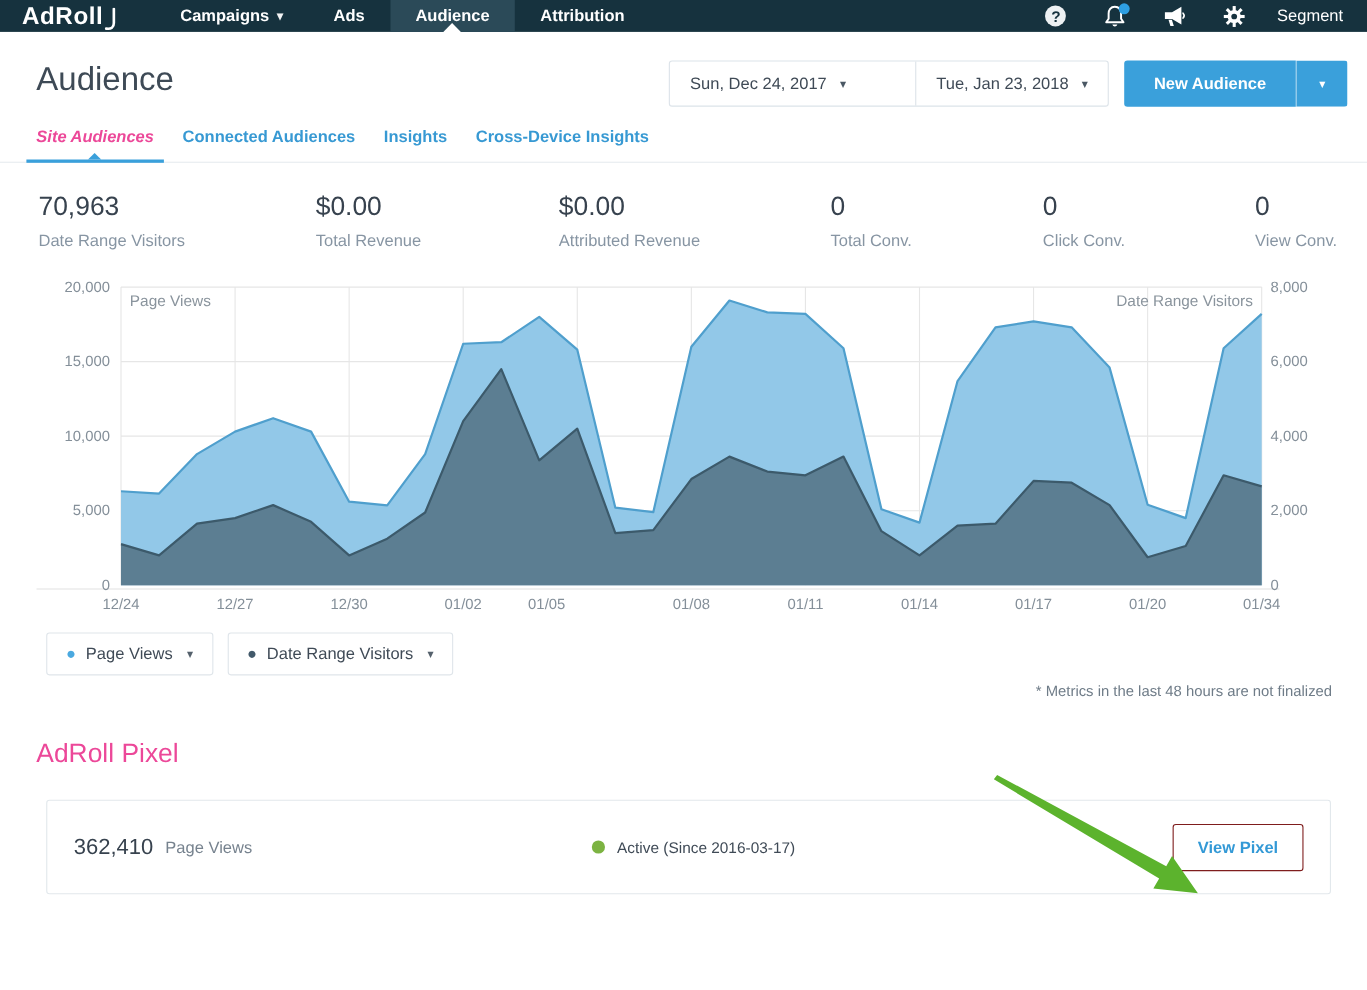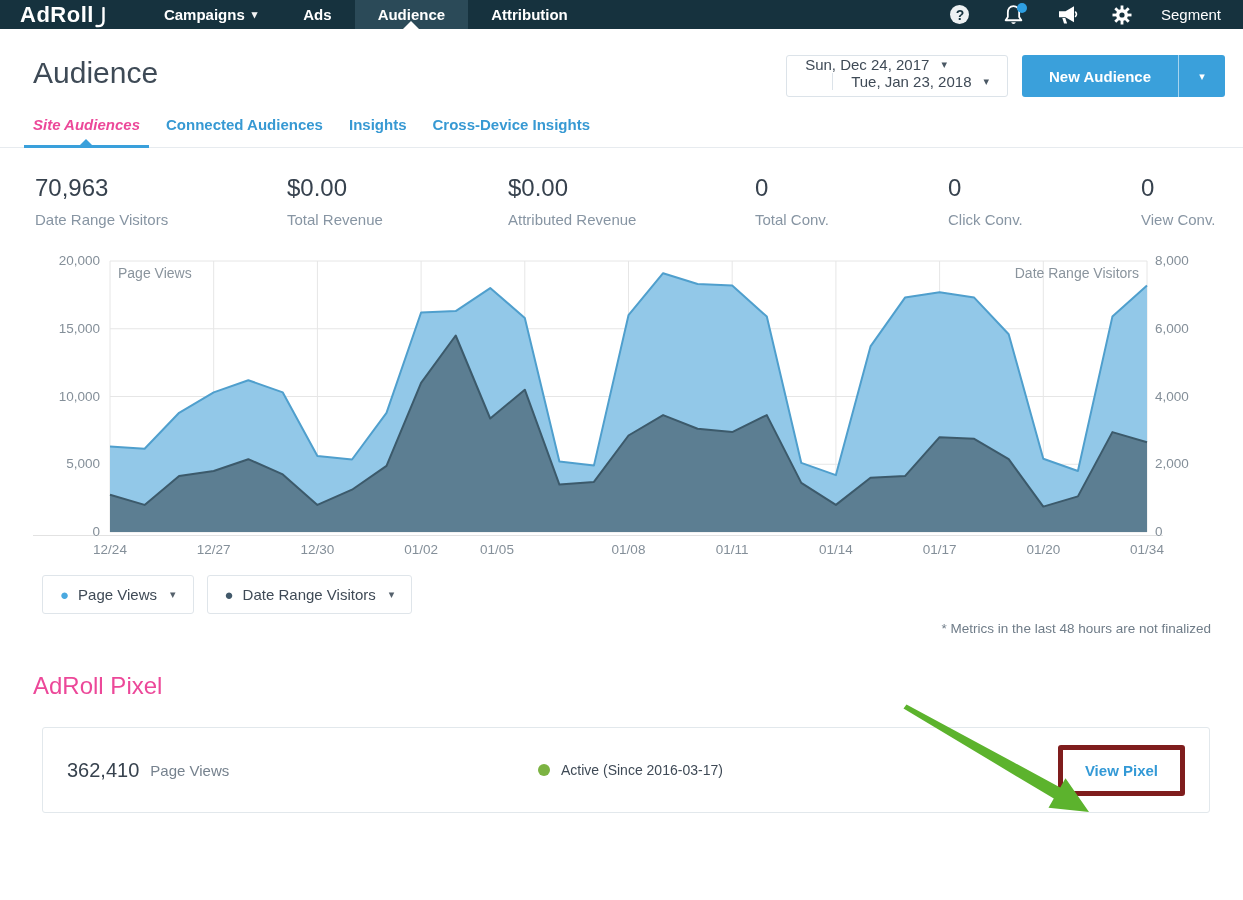--- a/index.html
+++ b/index.html
@@ -23,21 +23,21 @@
   .nav-right{margin-left:auto;display:flex;align-items:center;padding-right:22px;}
   .nav-icon{width:54px;display:flex;justify-content:center;align-items:center;cursor:pointer;position:relative;height:47px;}
   .help-circle{width:19px;height:19px;border-radius:50%;background:#edf1f3;color:#16323e;
     font-weight:700;font-size:14px;display:flex;align-items:center;justify-content:center;}
   .bell-badge{position:absolute;top:12px;right:14px;width:10px;height:10px;border-radius:50%;background:#2e9fe2;}
   .segment-label{color:#fff;font-size:15px;font-weight:400;margin-left:12px;cursor:pointer;}
   
   .page-header{display:flex;justify-content:space-between;align-items:flex-start;padding:26px 18px 0 33px;}
   .page-title{font-size:30px;font-weight:400;color:#3e4a56;line-height:1.2;margin-top:6px;}
   .header-controls{display:flex;gap:14px;}
-  .date-group{display:flex;border:1px solid #dce3e9;border-radius:3px;height:40px;background:#fff;flex-direction:column;}
+  .date-group{display:flex;border:1px solid #dce3e9;border-radius:3px;height:40px;background:#fff;}
   .date-btn{display:flex;align-items:center;gap:12px;padding:0 18px;font-size:15px;color:#3f4a56;cursor:pointer;}
   .date-btn + .date-btn{border-left:1px solid #dce3e9;margin-left:45px;}
   .date-btn .caret{font-size:11px;color:#4a5864;}
   .split-btn{display:flex;height:42px;}
   .split-main{background:#3aa0db;color:#fff;font-size:15px;font-weight:700;border:none;
     padding:0 27px;border-radius:3px 0 0 3px;cursor:pointer;font-family:inherit;}
   .split-caret{width:46px;background:#3aa0db;border-left:1px solid rgba(255,255,255,.55);
     border-radius:0 3px 3px 0;color:#fff;display:flex;align-items:center;justify-content:center;font-size:11px;cursor:pointer;}
   
   .tabs{display:flex;padding:0 33px;border-bottom:1px solid #e7ebef;margin-top:10px;}
@@ -64,21 +64,21 @@
   .legend-caret{font-size:11px;color:#55616c;margin-left:13px;}
   .note{text-align:right;margin:7px 32px 0 0;font-size:13.5px;color:#6f7c88;}
   
   .pixel-title{font-size:24px;font-weight:400;color:#ec4899;margin:36px 33px 0;}
   .pixel-card{position:relative;display:flex;align-items:center;margin:27px 33px 0 42px;height:84px;
     border:1px solid #e2e8ec;border-radius:3px;padding:0 24px;background:#fff;}
   .pixel-value{font-size:20px;color:#37424e;}
   .pixel-value-label{font-size:15px;color:#76828e;margin-left:11px;}
   .pixel-status{position:absolute;left:495px;display:flex;align-items:center;font-size:14px;color:#3f4a56;}
   .status-dot{width:12px;height:12px;border-radius:50%;margin-right:11px;}
-  .view-pixel-btn{margin-left:auto;background:#fff;border:5px solid #7f1d1d;border-radius:3px;
+  .view-pixel-btn{margin-left:auto;background:#fff;border:1px solid #7f1d1d;border-radius:3px;
     padding:12px 22px;font-size:15px;font-weight:700;color:#3399d6;cursor:pointer;font-family:inherit;}
   
   .arrow-overlay{position:absolute;left:0;top:0;width:1243px;height:900px;pointer-events:none;z-index:50;}
 </style>
 </head>
 <body>
 
 <header class="topnav">
   <div class="logo">
     <span class="logo-text">AdRoll</span>

